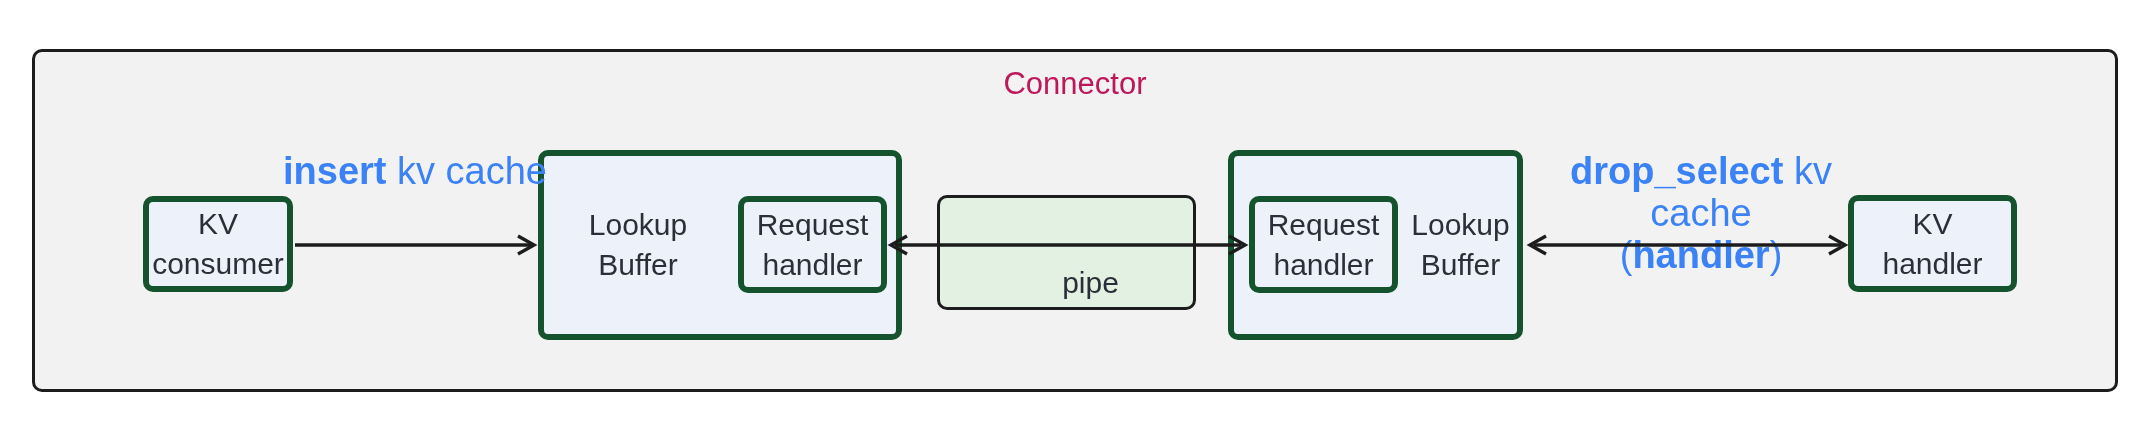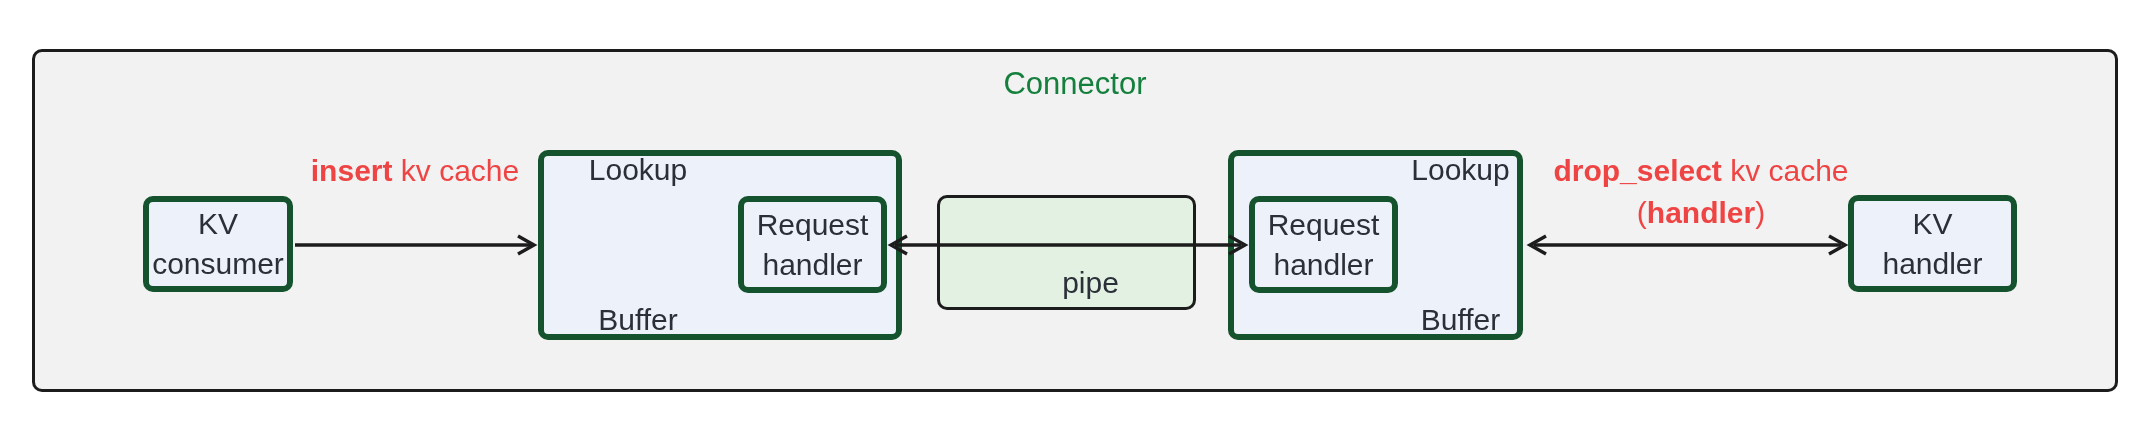--- a/index.html
+++ b/index.html
@@ -21,21 +21,21 @@
     border-radius: 10px;
     box-sizing: border-box;
   }
   .diagram-title {
     position: absolute;
     left: 32px; top: 66px;
     width: 2086px;
     text-align: center;
     font-size: 31px;
     line-height: 36px;
-    color: #15803d;
+    color: #be185d;
   }
   .node {
     position: absolute;
     background: #ecf1fa;
     border: 6px solid #14532d;
     border-radius: 10px;
     box-sizing: border-box;
     display: flex;
     flex-direction: column;
     align-items: center;
@@ -49,21 +49,21 @@
   .lookup-left  { left: 538px;  top: 150px; width: 364px; height: 190px; }
   .req-left     { left: 738px;  top: 196px; width: 149px; height: 97px;  }
   .req-right    { left: 1249px; top: 196px; width: 149px; height: 97px;  }
   .lookup-right { left: 1228px; top: 150px; width: 295px; height: 190px; }
   .kv-consumer  { left: 1848px; top: 195px; width: 169px; height: 97px;  }
   .lookup-label {
     position: absolute;
     display: flex;
     flex-direction: column;
     align-items: center;
-    justify-content: space-between;
+    justify-content: center;
     font-size: 30px;
     line-height: 40px;
     text-align: center;
   }
   .lookup-label-left  { left: 538px;  top: 150px; width: 200px; height: 190px; }
   .lookup-label-right { left: 1398px; top: 150px; width: 125px; height: 190px; }
   .pipe-node {
     position: absolute;
     left: 937px; top: 195px;
     width: 259px; height: 115px;
@@ -75,23 +75,23 @@
     align-items: flex-end;
     justify-content: center;
     padding-bottom: 5px;
     font-size: 30px;
     line-height: 38px;
     padding-left: 48px;
   }
   .edge-label {
     position: absolute;
     text-align: center;
-    font-size: 30px;
+    font-size: 38px;
     line-height: 42px;
-    color: #ef4444;
+    color: #3b82f6;
   }
   .edge-label-insert { left: 260px;  top: 150px; width: 310px; }
   .edge-label-drop   { left: 1536px; top: 150px; width: 330px; }
   .edge-label b { font-weight: bold; }
   .arrows-layer {
     position: absolute;
     left: 0; top: 0;
     width: 2146px; height: 438px;
     pointer-events: none;
   }

